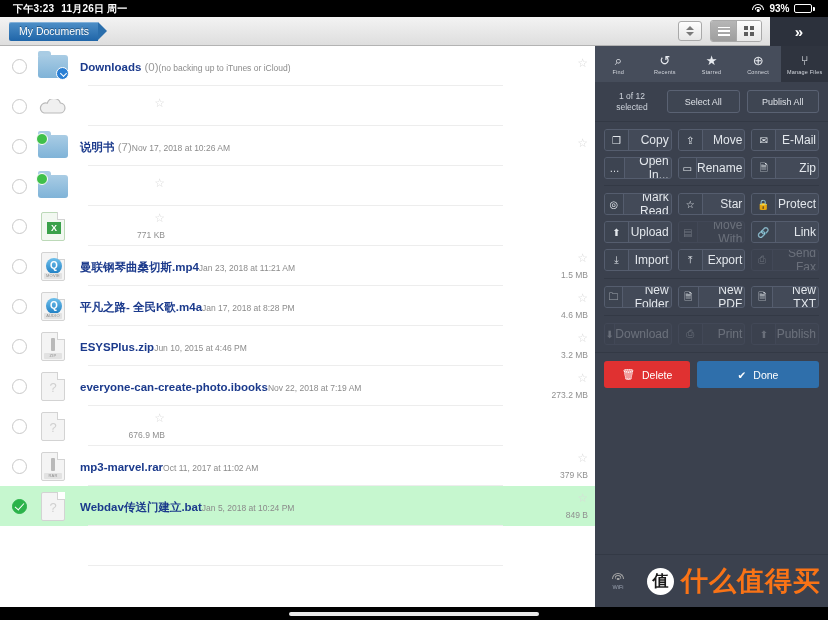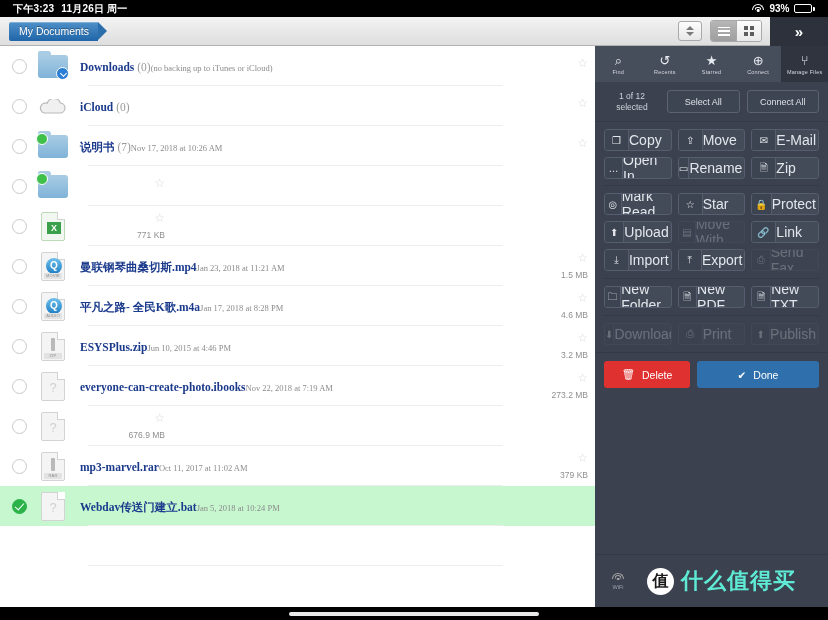--- a/index.html
+++ b/index.html
@@ -92,21 +92,21 @@
   .chk {
     width:15px; height:15px; border-radius:50%; border:1.3px solid #c9c9c9;
     margin-left:6px; margin-right:9px; flex:0 0 auto; background:#fff;
   }
   .chk.on { border-color:#2bb34a; background:#2bb34a; position:relative; }
   .chk.on::after {
     content:""; position:absolute; left:4px; top:1.6px; width:4px; height:8px;
     border:solid #fff; border-width:0 1.8px 1.8px 0; transform:rotate(42deg);
   }
   .ficon { width:34px; height:34px; flex:0 0 auto; margin-right:10px; position:relative; }
-  .ftext { flex:1 1 auto; min-width:0;font-family:Liberation Serif, serif; }
+  .ftext { flex:1 1 auto; min-width:0; }
   .fname { font-size:11.5px; color:#1b3a8c; font-weight:bold; white-space:nowrap; overflow:hidden; text-overflow:ellipsis; }
   .fname .cnt { color:#9a9a9a; font-weight:normal; }
   .fsub { font-size:8.5px; color:#8b8b8b; margin-top:2px; }
   .fright { width:92px; flex:0 0 auto; display:flex; flex-direction:column; align-items:flex-end; padding-right:7px; }
   .starmark { color:#d9d9d9; font-size:12px; line-height:1; }
   .fsize { font-size:8.5px; color:#8f8f8f; margin-top:6px; }
 
   
   .folder { width:30px; height:23px; position:absolute; left:2px; top:6px;
             background:linear-gradient(#a9cce4,#7fb3d8); border-radius:2px 3px 3px 3px; }
@@ -156,38 +156,38 @@
   .selcount { width:56px; color:#cfd4dc; font-size:8.5px; text-align:center; line-height:11px; }
   .selbtn { flex:1 1 0; height:23px; border:1px solid #5a6273; border-radius:3px; color:#dde1e7;
             font-size:9px; display:flex; align-items:center; justify-content:center; background:#3e4552; }
 
   .grid { padding:7px 9px 0 9px; }
   .grow { display:flex; gap:6px; margin-bottom:6px; }
   .btn { flex:1 1 0; height:22px; display:flex; align-items:center; border:1px solid #555d6e;
          border-radius:3px; background:#434a58; overflow:hidden; }
   .btn .bi { width:24px; height:100%; display:flex; align-items:center; justify-content:center;
              border-right:1px solid #555d6e; color:#e3e7ec; font-size:10px; background:#3d4451; }
-  .btn .bl { flex:1 1 auto; text-align:left; color:#e3e7ec; font-size:14px; padding-right:2px; }
+  .btn .bl { flex:1 1 auto; text-align:right; color:#e3e7ec; font-size:12px; padding-right:2px; }
   .btn.dim { opacity:.28; }
   .sect { border-top:1px solid #333945; margin:3px 0 7px 0; padding-top:7px; }
 
   .bigrow { display:flex; gap:7px; padding:8px 9px 0 9px; border-top:1px solid #333945; margin-top:2px; }
   .bigbtn { height:27px; border-radius:3px; display:flex; align-items:center; justify-content:center;
             gap:7px; color:#fff; font-size:10.5px; }
   .bigbtn.del { width:86px; background:#e03131; }
   .bigbtn.done { flex:1 1 auto; background:#2f6fab; }
 
   .panel-bottom { position:absolute; left:0; bottom:0; width:233px; height:53px; background:#3b414e;
                   border-top:1px solid #333945; display:flex; align-items:center; }
   .wifi-cell { width:46px; display:flex; flex-direction:column; align-items:center; gap:2px; color:#9aa2b0; }
   .wifi-cell .lbl { font-size:5.5px; }
   .wm { display:flex; align-items:center; gap:7px; margin-left:6px; }
   .wm-logo { width:27px; height:27px; border-radius:50%; background:#fff; color:#1a1a1a;
              font-size:16px; font-weight:bold; display:flex; align-items:center; justify-content:center; }
-  .wm-text { color:#5eead4; font-size:22px; font-weight:bold; letter-spacing:1px; }
+  .wm-text { color:#f97316; font-size:27px; font-weight:bold; letter-spacing:1px; }
 
   
   .homebar { position:absolute; left:0; bottom:0; width:828px; height:13px; background:#000;
              display:flex; align-items:center; justify-content:center; }
   .homebar i { display:block; width:250px; height:4px; background:#e9e9e9; border-radius:3px; }
 </style>
 </head>
 <body>
 
 <div id="app">
@@ -260,21 +260,20 @@
         </div>
         <div class="row">
           <span class="chk"></span>
           <span class="ficon">
             <span class="cloud">
               <svg width="28" height="15" viewBox="0 0 28 15">
                 <path d="M6 14h16a5 5 0 0 0 .4-9.98A7 7 0 0 0 9.2 4.2 5 5 0 0 0 6 14z" fill="#f0f0f0" stroke="#b9b9b9" stroke-width="1.2"></path>
               </svg>
             </span>
           </span>
-          <span class="ftext"><span class="fname">iCloud<span class="cnt"> (0)</span></span><span class="fsub"></span></span>
           <span class="fright">
             <span class="starmark">☆</span>
             <span class="fsize"></span>
           </span>
           <span class="sep"></span>
         </div>
         <div class="row">
           <span class="chk"></span>
           <span class="ficon">
             <span class="folder">
@@ -410,20 +409,24 @@
         </div>
         <div class="row sel">
           <span class="chk on"></span>
           <span class="ficon">
             <span class="doc">
               <span class="fold"></span>
               <span class="q">?</span>
             </span>
           </span>
           <span class="ftext"><span class="fname">Webdav传送门建立.bat</span><span class="fsub">Jan 5, 2018 at 10:24 PM</span></span>
+          <span class="fright">
+            <span class="starmark">☆</span>
+            <span class="fsize">849 B</span>
+          </span>
           <span class="sep"></span>
         </div>
         <div class="row">
           <span class="sep"></span>
         </div>
       </div>
 
     <div class="panel">
       <div class="tabs">
           <div class="tab">
@@ -443,21 +446,21 @@
             <span class="lbl">Connect</span>
           </div>
           <div class="tab active">
             <span class="gl">⑂</span>
             <span class="lbl">Manage Files</span>
           </div>
         </div>
       <div class="selbar">
         <div class="selcount">1 of 12<br>selected</div>
         <div class="selbtn">Select All</div>
-        <div class="selbtn">Connect All</div>
+        <div class="selbtn">Publish All</div>
       </div>
       <div class="grid">
           <div>
             <div class="grow">
               <div class="btn">
                 <span class="bi">❐</span>
                 <span class="bl">Copy</span>
               </div>
               <div class="btn">
                 <span class="bi">⇪</span>

